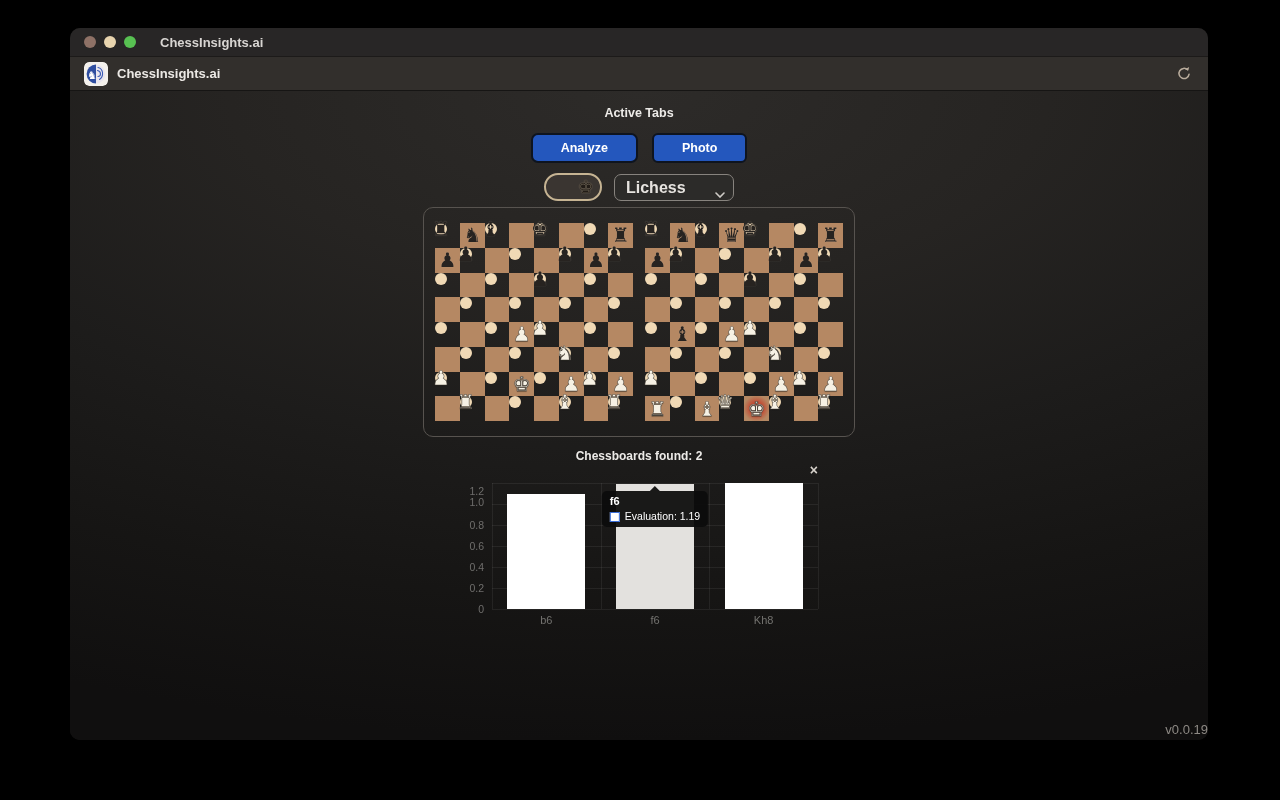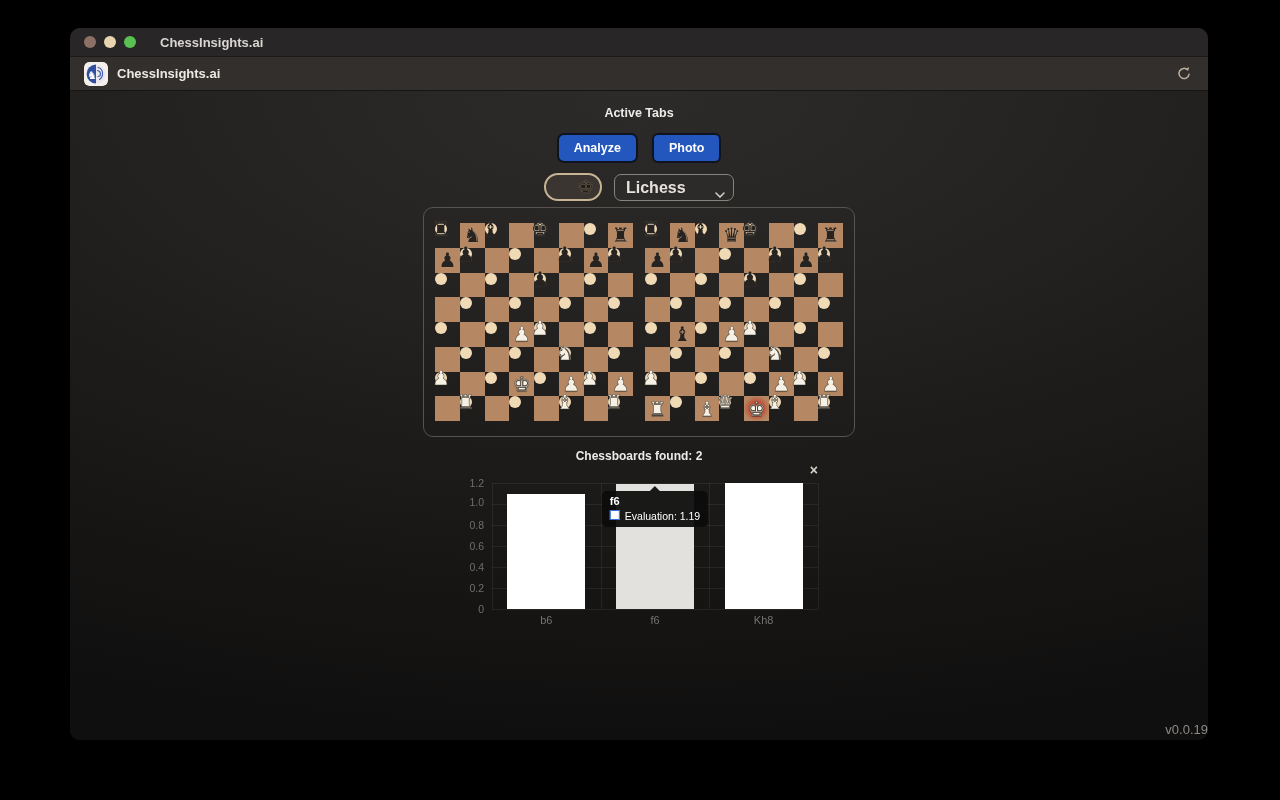--- a/index.html
+++ b/index.html
@@ -19,21 +19,21 @@
   .logo{width:24px;height:24px;border-radius:5px;overflow:hidden;flex:0 0 auto;}
   .appname{margin-left:9px;font-size:13px;font-weight:700;color:#ece9e5;}
   .tb-spacer{flex:1;}
   .refresh{width:20px;height:20px;display:flex;align-items:center;justify-content:center;cursor:pointer;}
   
   .content{position:relative;height:650px;display:flex;flex-direction:column;align-items:center;
     background:radial-gradient(120% 100% at 50% 0%,#2d2b29 0%,#262422 30%,#1d1c1b 55%,#161514 78%,#100f0f 100%);}
   .heading{margin-top:15px;font-size:12.5px;font-weight:700;color:#eceae7;}
   .btnrow{margin-top:13px;display:flex;gap:14px;}
   .tabbtn{border:2px solid #0e141f;border-radius:7px;color:#fff;font-family:"Liberation Sans",sans-serif;
-    font-size:12.5px;font-weight:700;padding:6px 15px;cursor:pointer;}
+    font-size:12.5px;font-weight:700;padding:6px 28px;cursor:pointer;}
   .ctlrow{margin-top:10px;display:flex;gap:12px;align-items:center;}
   .toggle{width:58px;height:28px;box-sizing:border-box;border:2px solid #c6b493;border-radius:999px;
     background:#3a3531;display:flex;align-items:center;cursor:pointer;}
   .toggle .king{margin-left:auto;margin-right:6px;font-family:"DejaVu Sans",sans-serif;font-size:18px;
     color:#221c17;text-shadow:0 0 1px rgba(214,197,166,.8);line-height:1;}
   .selwrap{position:relative;width:120px;height:27px;}
   .selwrap select{width:100%;height:100%;appearance:none;-webkit-appearance:none;background:#2c2b29;
     border:1px solid #87837e;border-radius:7px;color:#e6e3df;font-family:"Liberation Sans",sans-serif;
     font-size:16px;font-weight:700;padding:0 24px 0 11px;cursor:pointer;}
   .selwrap .chev{position:absolute;right:9px;top:10px;pointer-events:none;}
@@ -59,21 +59,21 @@
   .vgrid{width:1px;}
   .ytick{position:absolute;left:0;width:26px;text-align:right;font-size:10.5px;color:#6f6e6c;}
   .xtick{position:absolute;width:60px;text-align:center;font-size:11px;color:#73726f;}
   .bar{position:absolute;cursor:pointer;}
   .tooltip{position:absolute;transform:translateX(-50%);background:rgba(12,12,12,.94);border-radius:5px;
     padding:4px 8px 5px 8px;color:#fff;white-space:nowrap;z-index:3;}
   .tooltip::before{content:"";position:absolute;top:-5px;left:50%;margin-left:-5px;
     border-left:5px solid transparent;border-right:5px solid transparent;
     border-bottom:5px solid rgba(12,12,12,.94);}
   .tt-title{font-size:11px;font-weight:700;margin-bottom:3px;}
-  .tt-row{display:flex;align-items:flex-start;font-size:10.5px;}
+  .tt-row{display:flex;align-items:flex-end;font-size:10.5px;}
   .tt-swatch{display:inline-block;width:10px;height:10px;margin-right:5px;box-sizing:border-box;}
   .version{position:absolute;bottom:4px;left:0;right:0;text-align:right;font-size:13px;color:#8d8984;}
 </style>
 </head>
 <body>
 
 <div class="stage">
   <div class="window">
 
     <div class="titlebar">
@@ -377,21 +377,21 @@
           <div class="ytick" style="top: 115px;">0.2</div>
           <div class="hgrid" style="left: 34px; top: 100px; width: 326px;"></div>
           <div class="ytick" style="top: 94px;">0.4</div>
           <div class="hgrid" style="left: 34px; top: 79px; width: 326px;"></div>
           <div class="ytick" style="top: 73px;">0.6</div>
           <div class="hgrid" style="left: 34px; top: 58px; width: 326px;"></div>
           <div class="ytick" style="top: 52px;">0.8</div>
           <div class="hgrid" style="left: 34px; top: 37px; width: 326px;"></div>
           <div class="ytick" style="top: 29px;">1.0</div>
           <div class="hgrid" style="left: 34px; top: 16px; width: 326px;"></div>
-          <div class="ytick" style="top: 10px;">1.2</div>
+          <div class="ytick" style="top: 18px;">1.2</div>
           <div class="vgrid" style="left: 34px; top: 16px; height: 126px;"></div>
           <div class="vgrid" style="left: 142.667px; top: 16px; height: 126px;"></div>
           <div class="vgrid" style="left: 251.333px; top: 16px; height: 126px;"></div>
           <div class="vgrid" style="left: 360px; top: 16px; height: 126px;"></div>
           <div class="bar" style="left: 49.3333px; top: 26.5px; width: 78px; height: 115.5px; background: rgb(255, 255, 255);"></div>
           <div class="xtick" style="left: 58.3333px; top: 147px;">b6</div>
           <div class="bar" style="left: 158px; top: 17.05px; width: 78px; height: 124.95px; background: rgb(227, 225, 222);"></div>
           <div class="xtick" style="left: 167px; top: 147px;">f6</div>
           <div class="bar" style="left: 266.667px; top: 16px; width: 78px; height: 126px; background: rgb(255, 255, 255);"></div>
           <div class="xtick" style="left: 275.667px; top: 147px;">Kh8</div>

